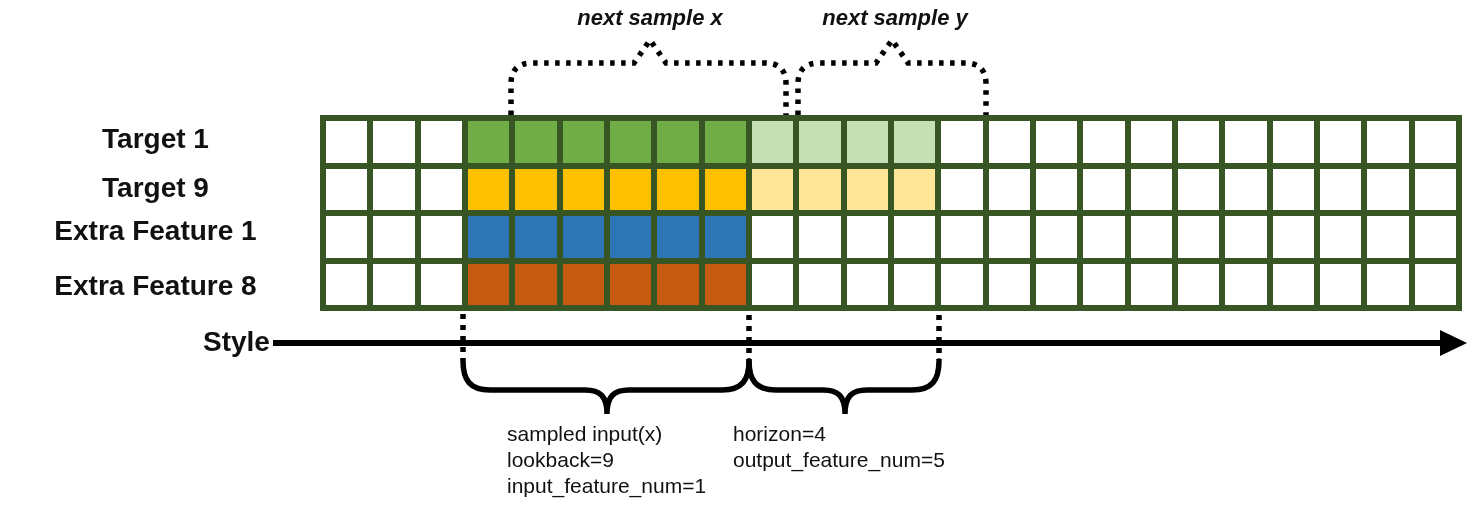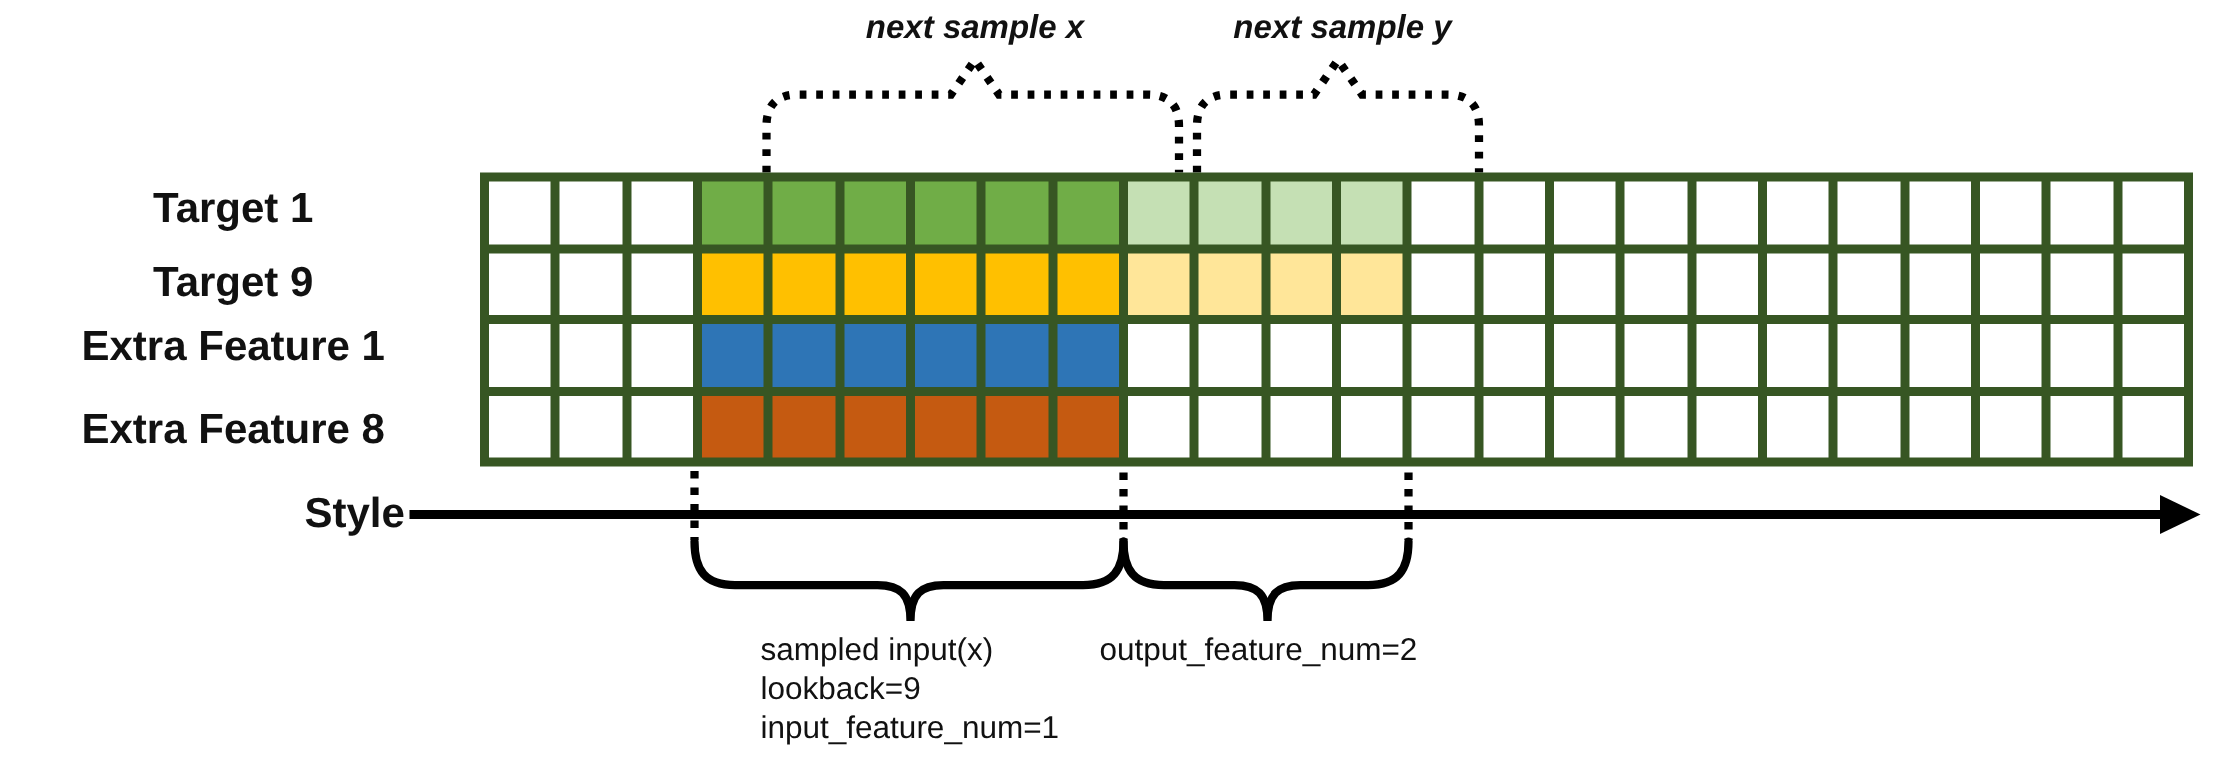--- a/index.html
+++ b/index.html
@@ -174,16 +174,17 @@
 
   <div class="time-label">Style</div>
 
   <div class="annotation input">
     <div>sampled input(x)</div>
     <div>lookback=9</div>
     <div>input_feature_num=1</div>
   </div>
 
   <div class="annotation output">
-    <div>output_feature_num=2</div>
+    <div>horizon=4</div>
+    <div>output_feature_num=5</div>
   </div>
 
 </div>
 
 </body></html>

